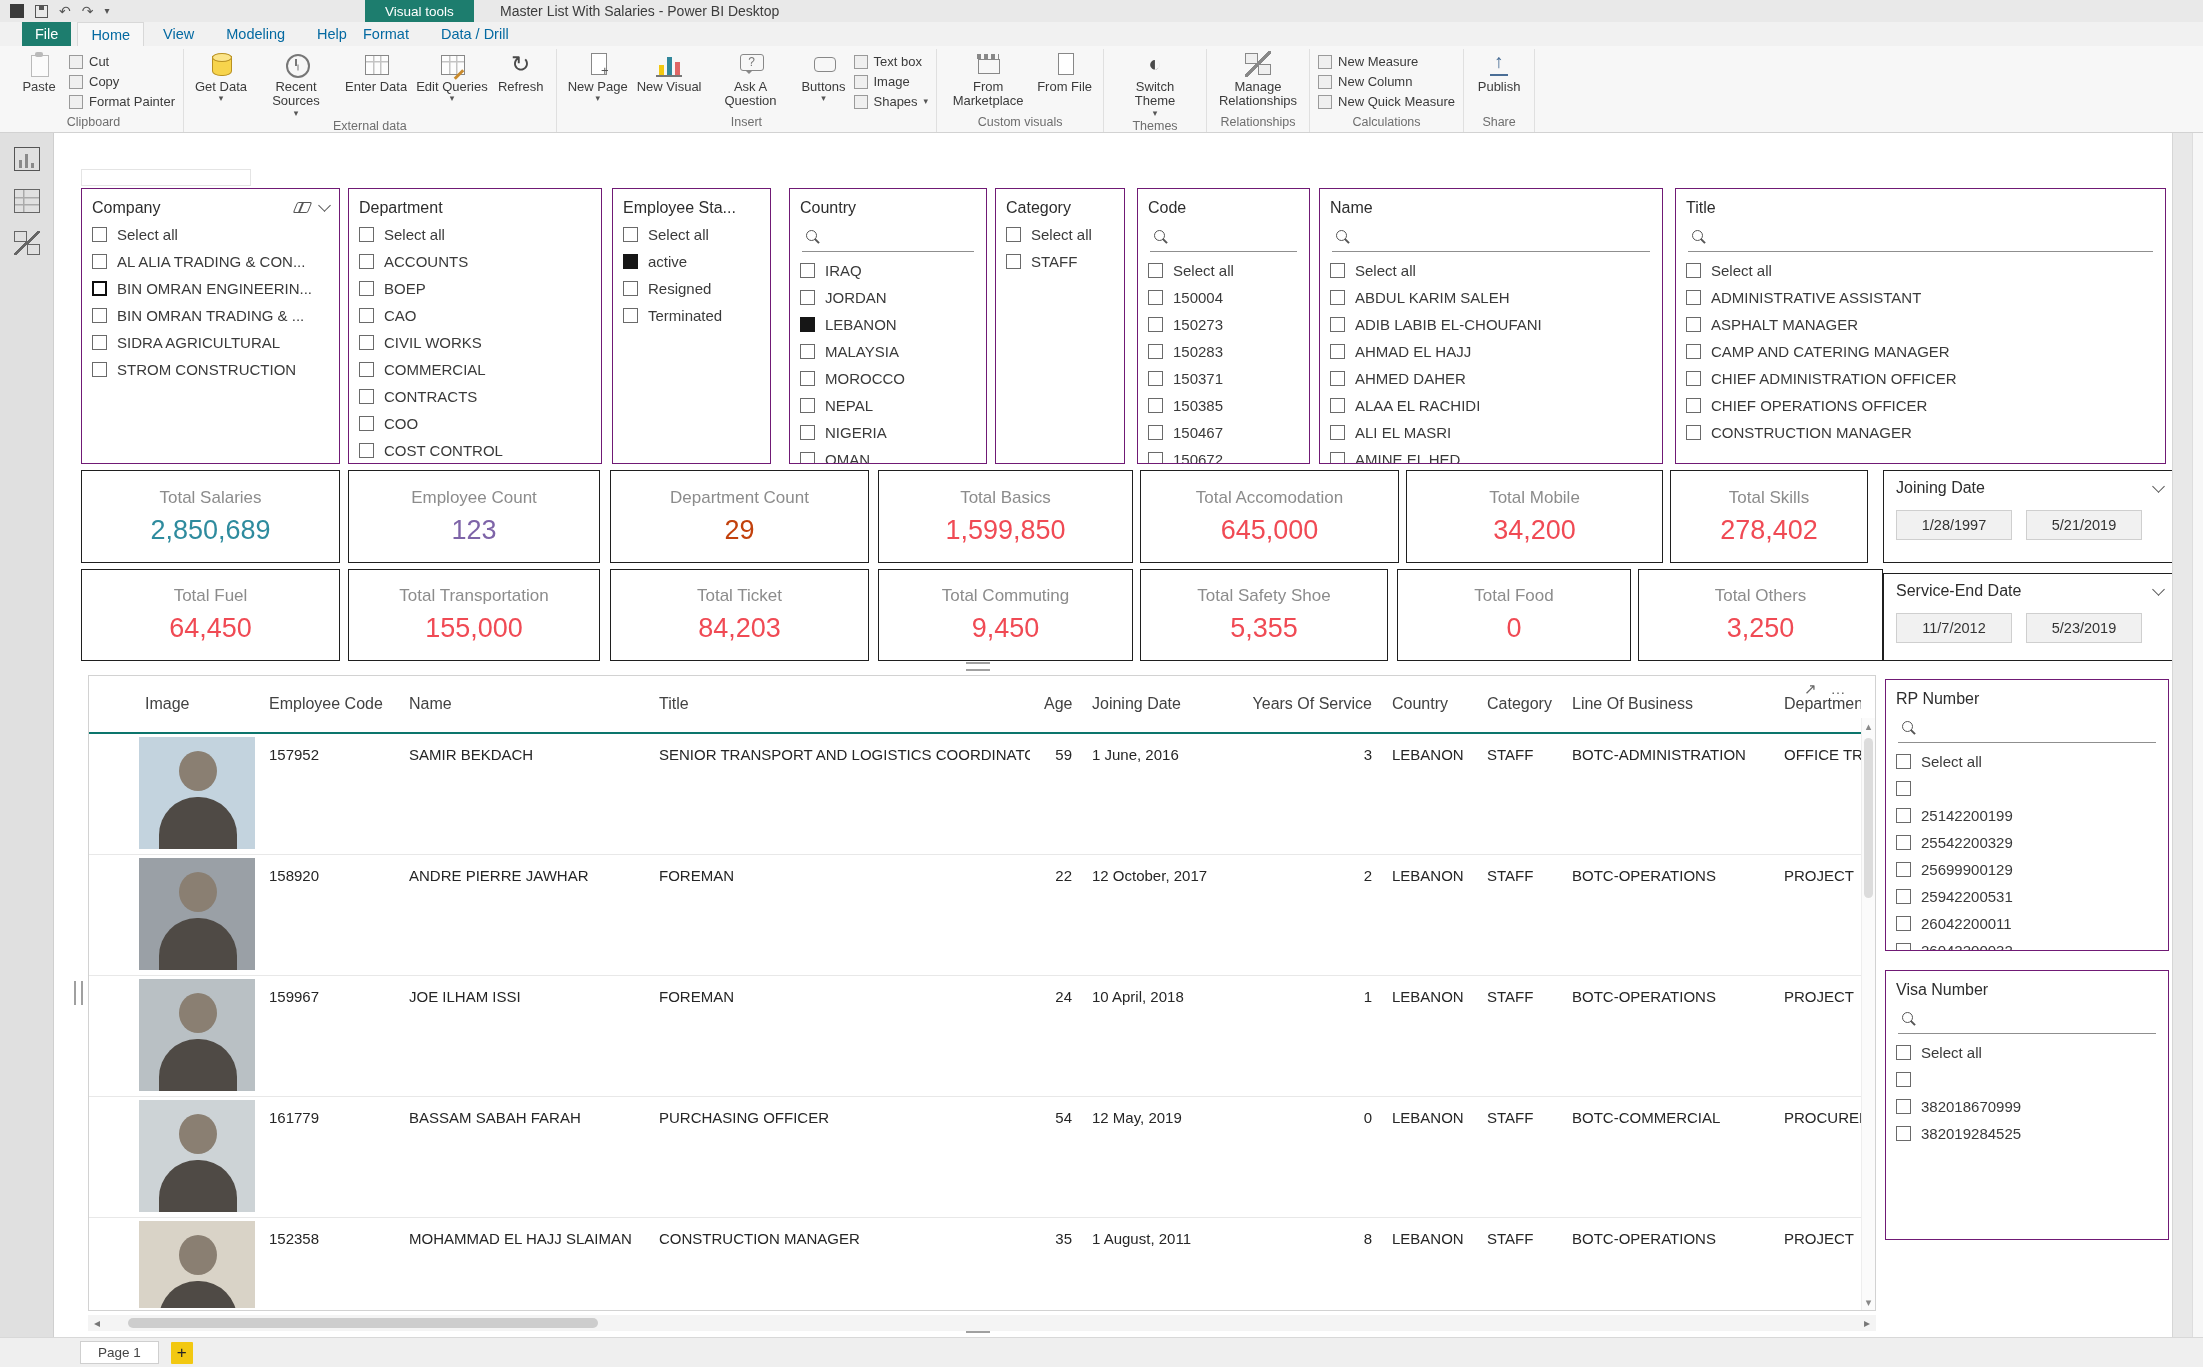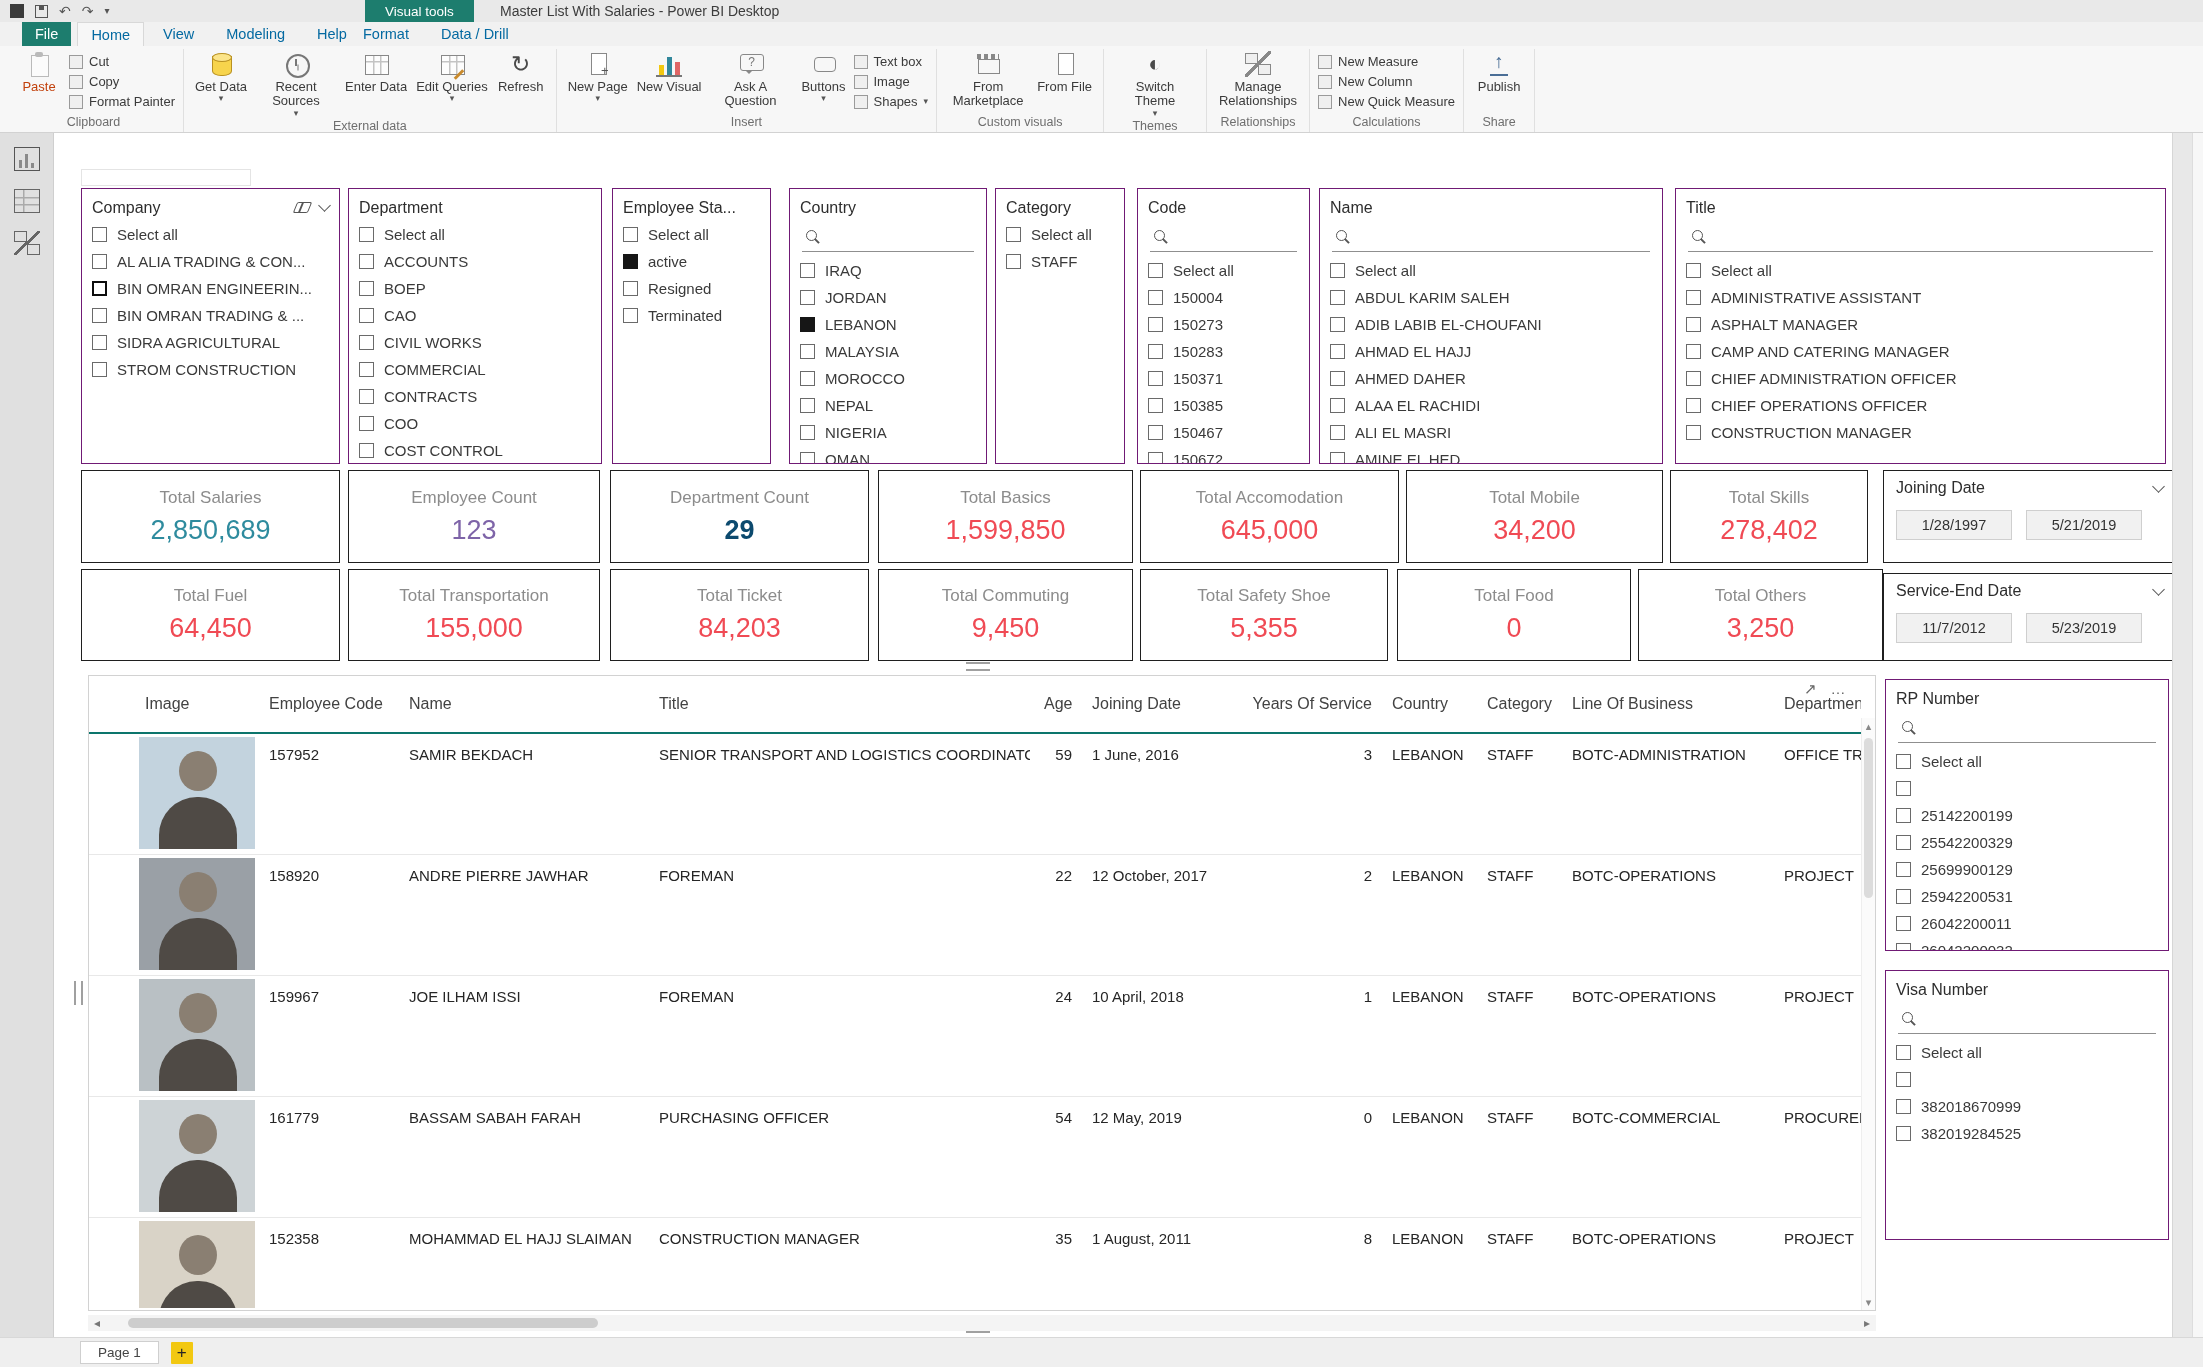--- a/index.html
+++ b/index.html
@@ -25,21 +25,21 @@
 .mtab.active{background:#f7f7f7;border:1px solid #d8d8d8;border-bottom:none}
 .mtabs{display:flex}
 .ctx-tabs{position:absolute;left:350px;top:0;height:100%;display:flex}
 
 
 .ribbon{height:87px;background:#f7f7f7;border-bottom:1px solid #d2d2d2;display:flex;align-items:stretch;padding:3px 0 0 4px;flex:0 0 auto}
 .rgroup{display:flex;flex-direction:column;padding:0 8px;border-right:1px solid #e0e0e0}
 .rgroup-items{flex:1;display:flex;align-items:flex-start;gap:3px}
 .rgroup-label{font-size:12.5px;color:#6e6e6e;text-align:center;padding:1px 0 3px;white-space:nowrap}
 .rbtn{display:flex;flex-direction:column;align-items:center;min-width:54px;max-width:86px;padding:2px 3px 0;font-size:13px;color:#3b3b3b;text-align:center;line-height:1.1}
-.rbtn.disabled{color:#c2410c}
+.rbtn.disabled{color:#404040}
 .rbtn .lbl{max-height:30px;overflow:hidden}
 .caret{display:none;font-size:9px;color:#555;line-height:1}
 .caret.show{display:inline}
 .rsmall-col{display:flex;flex-direction:column;gap:5px;padding-top:5px}
 .rsmall{display:flex;align-items:center;gap:6px;font-size:13px;color:#3b3b3b;white-space:nowrap}
 .sic{width:14px;height:14px;border:1.2px solid #9a9a9a;background:#efefef;flex:0 0 auto}
 
 
 .ric{width:26px;height:26px;position:relative;margin-bottom:3px}
 .rbtn.disabled .ric{opacity:.55}
@@ -735,21 +735,21 @@
       <div class="card" style="left:27px;top:337px;width:259px;height:93px">
         <div class="ct">Total Salaries</div>
         <div class="cv" style="color: rgb(46, 139, 158);">2,850,689</div>
       </div>
       <div class="card" style="left:294px;top:337px;width:252px;height:93px">
         <div class="ct">Employee Count</div>
         <div class="cv" style="color: rgb(126, 100, 168);">123</div>
       </div>
       <div class="card" style="left:556px;top:337px;width:259px;height:93px">
         <div class="ct">Department Count</div>
-        <div class="cv" style="color: #0c4a6e; font-weight: bold;">29</div>
+        <div class="cv" style="color: #c2410c;">29</div>
       </div>
       <div class="card" style="left:824px;top:337px;width:255px;height:93px">
         <div class="ct">Total Basics</div>
         <div class="cv" style="color: rgb(240, 74, 84);">1,599,850</div>
       </div>
       <div class="card" style="left:1086px;top:337px;width:259px;height:93px">
         <div class="ct">Total Accomodation</div>
         <div class="cv" style="color: rgb(240, 74, 84);">645,000</div>
       </div>
       <div class="card" style="left:1352px;top:337px;width:257px;height:93px">

